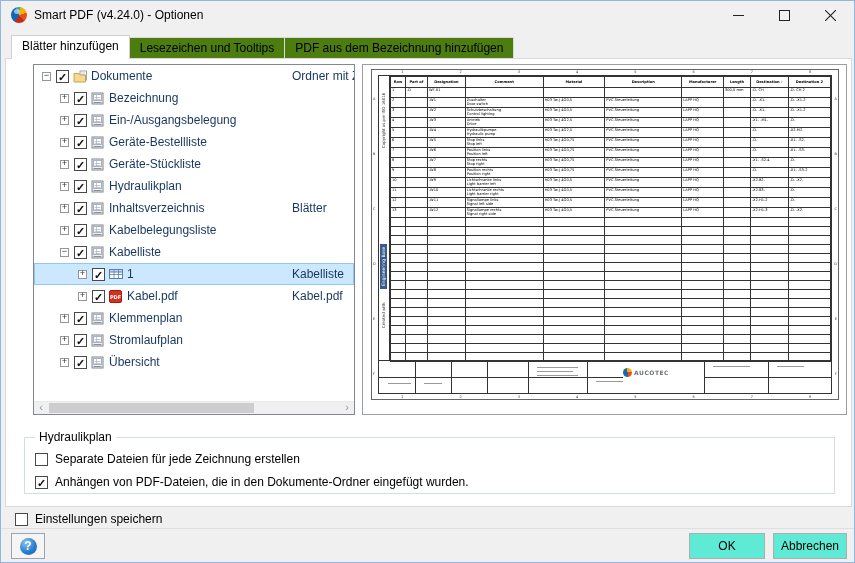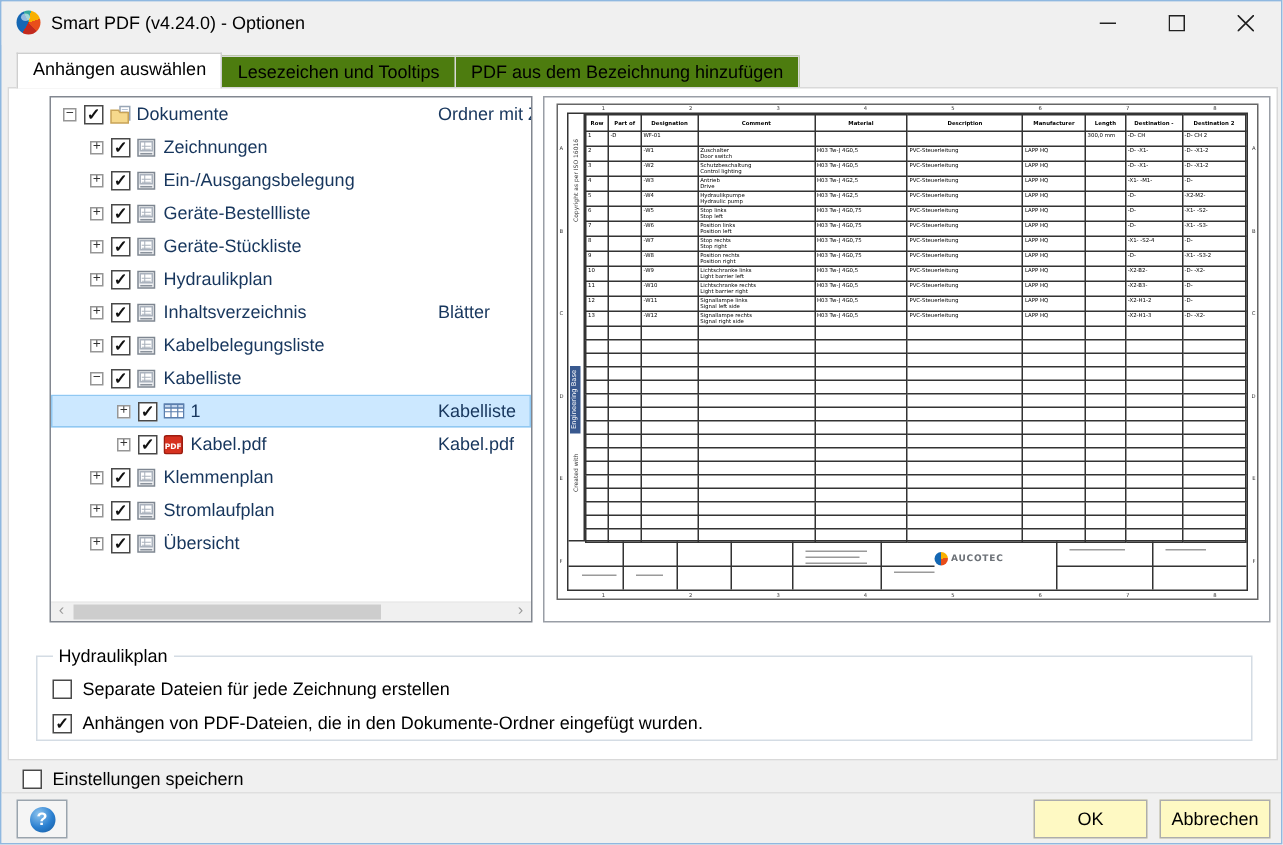--- a/index.html
+++ b/index.html
@@ -75,21 +75,21 @@
   .savebox { position:absolute; left:14px; top:511px; display:flex; align-items:center; }
   .savebox .cb { margin-left:0; margin-right:7px; }
   .savebox span.lbl { font-size:12px; color:#000; }
   
   .footer { position:absolute; left:0; right:0; bottom:0; height:34px; background:#f0f0f0; border-top:1px solid #dfdfdf; }
   .helpbtn { position:absolute; left:10px; top:4px; width:34px; height:26px; background:#f5f5f5;
              border:1px solid #9aa4ad; display:flex; align-items:center; justify-content:center; }
   .helpglyph { width:17px; height:17px; border-radius:50%; color:#fff; text-align:center;
     font:bold 12px/17px "Liberation Sans", sans-serif;
     background:radial-gradient(circle at 35% 28%, #8ec4ee, #2a7fd0 55%, #15599c); }
-  .btn { position:absolute; top:4px; height:26px; background:#fef9c3; border:1px solid #adadad;
+  .btn { position:absolute; top:4px; height:26px; background:#5eead4; border:1px solid #adadad;
          font-size:12px; color:#000; text-align:center; line-height:24px; }
   #okbtn { left:688px; width:76px; }
   #cancelbtn { left:772px; width:74px; }
 </style>
 </head>
 <body>
 
 <div id="window">
 
   <div class="titlebar">
@@ -108,21 +108,21 @@
       </div>
       <div class="capbtn">
         <svg width="11" height="11">
             <path d="M0 0 L11 11 M11 0 L0 11" stroke="#222" stroke-width="1.1"></path>
           </svg>
       </div>
     </div>
   </div>
 
   <div class="tabs" id="tabs">
-      <div class="tab active">Anhängen auswählen</div>
+      <div class="tab active">Blätter hinzufügen</div>
       <div class="tab">Lesezeichen und Tooltips</div>
       <div class="tab">PDF aus dem Bezeichnung hinzufügen</div>
     </div>
 
   <div class="tabpage">
 
     <div class="tree">
       <div id="treebody">
           <div class="trow">
             <span style="width: 8px; flex: 0 0 auto;"></span>
@@ -143,21 +143,21 @@
             <span class="expander">+</span>
             <span class="cb">✓</span>
             <span class="ticon">
               <svg width="13" height="13">
                 <rect x="1" y="1" width="11" height="11" fill="#f1f2f4" stroke="#7e8691"></rect>
                 <rect x="2.5" y="2.5" width="8" height="6" fill="#fff" stroke="#aab2bd"></rect>
                 <path d="M3.5 7.5h6M3.5 5.5h6M5.5 2.5v6" stroke="#aab2bd" stroke-width="0.7"></path>
                 <path d="M2.5 10.5h8" stroke="#8a929c"></path>
               </svg>
             </span>
-            <span class="tlabel">Zeichnungen</span>
+            <span class="tlabel">Bezeichnung</span>
           </div>
           <div class="trow">
             <span style="width: 26px; flex: 0 0 auto;"></span>
             <span class="expander">+</span>
             <span class="cb">✓</span>
             <span class="ticon">
               <svg width="13" height="13">
                 <rect x="1" y="1" width="11" height="11" fill="#f1f2f4" stroke="#7e8691"></rect>
                 <rect x="2.5" y="2.5" width="8" height="6" fill="#fff" stroke="#aab2bd"></rect>
                 <path d="M3.5 7.5h6M3.5 5.5h6M5.5 2.5v6" stroke="#aab2bd" stroke-width="0.7"></path>

